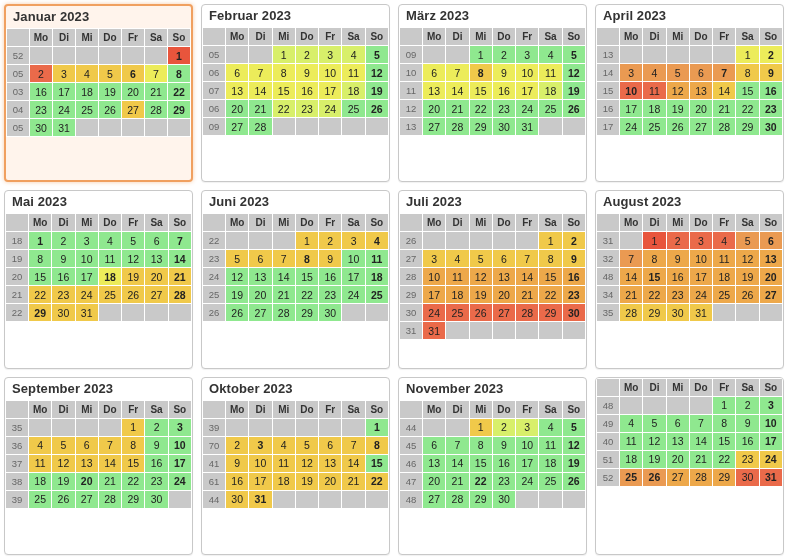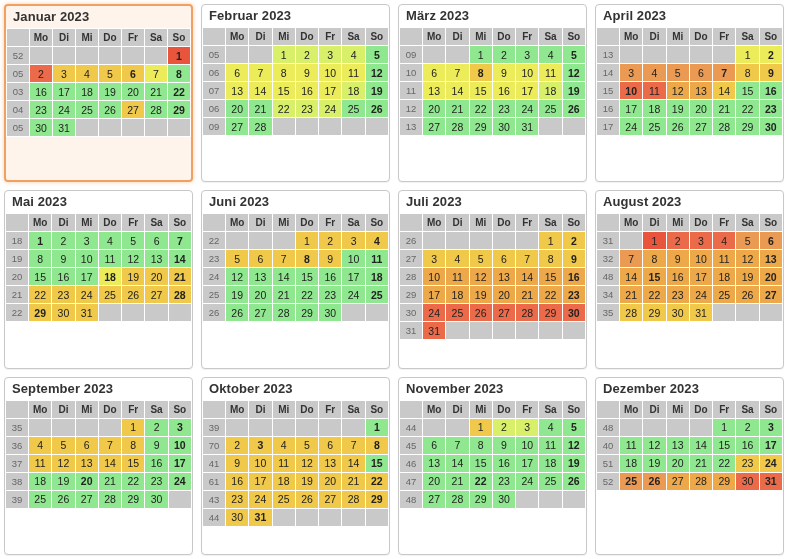--- a/index.html
+++ b/index.html
@@ -840,30 +840,20 @@
             <td class="wk">61</td>
             <td class="d c-gold">16</td>
             <td class="d c-gold">17</td>
             <td class="d c-gold">18</td>
             <td class="d c-gold">19</td>
             <td class="d c-gold">20</td>
             <td class="d c-gold">21</td>
             <td class="d c-gold t-bold">22</td>
           </tr>
           <tr>
-            <td class="wk">43</td>
-            <td class="d c-gold">23</td>
-            <td class="d c-gold">24</td>
-            <td class="d c-gold">25</td>
-            <td class="d c-gold">26</td>
-            <td class="d c-gold">27</td>
-            <td class="d c-gold">28</td>
-            <td class="d c-gold t-bold">29</td>
-          </tr>
-          <tr>
             <td class="wk">44</td>
             <td class="d c-gold">30</td>
             <td class="d c-gold t-red">31</td>
             <td class="d c-gray"></td>
             <td class="d c-gray"></td>
             <td class="d c-gray"></td>
             <td class="d c-gray"></td>
             <td class="d c-gray"></td>
           </tr>
         </tbody>
@@ -942,21 +932,20 @@
             <td class="d " style="background: transparent; border-color: transparent;"></td>
             <td class="d " style="background: transparent; border-color: transparent;"></td>
             <td class="d " style="background: transparent; border-color: transparent;"></td>
             <td class="d " style="background: transparent; border-color: transparent;"></td>
             <td class="d " style="background: transparent; border-color: transparent;"></td>
           </tr>
         </tbody>
       </table>
     </div>
     <div class="month-card">
-      <div class="month-title">Dezember 2023</div>
       <table class="cal">
         <thead>
           <tr>
             <th class="wk"></th>
             <th class="dow">Mo</th>
             <th class="dow">Di</th>
             <th class="dow">Mi</th>
             <th class="dow">Do</th>
             <th class="dow">Fr</th>
             <th class="dow">Sa</th>
@@ -966,20 +955,30 @@
         <tbody>
           <tr>
             <td class="wk">48</td>
             <td class="d c-gray"></td>
             <td class="d c-gray"></td>
             <td class="d c-gray"></td>
             <td class="d c-gray"></td>
             <td class="d c-green">1</td>
             <td class="d c-green">2</td>
             <td class="d c-green t-bold">3</td>
+          </tr>
+          <tr>
+            <td class="wk">49</td>
+            <td class="d c-green">4</td>
+            <td class="d c-green">5</td>
+            <td class="d c-green">6</td>
+            <td class="d c-green">7</td>
+            <td class="d c-green">8</td>
+            <td class="d c-green">9</td>
+            <td class="d c-green t-bold">10</td>
           </tr>
           <tr>
             <td class="wk">40</td>
             <td class="d c-green">11</td>
             <td class="d c-green">12</td>
             <td class="d c-green">13</td>
             <td class="d c-green">14</td>
             <td class="d c-green">15</td>
             <td class="d c-green">16</td>
             <td class="d c-green t-bold">17</td>

